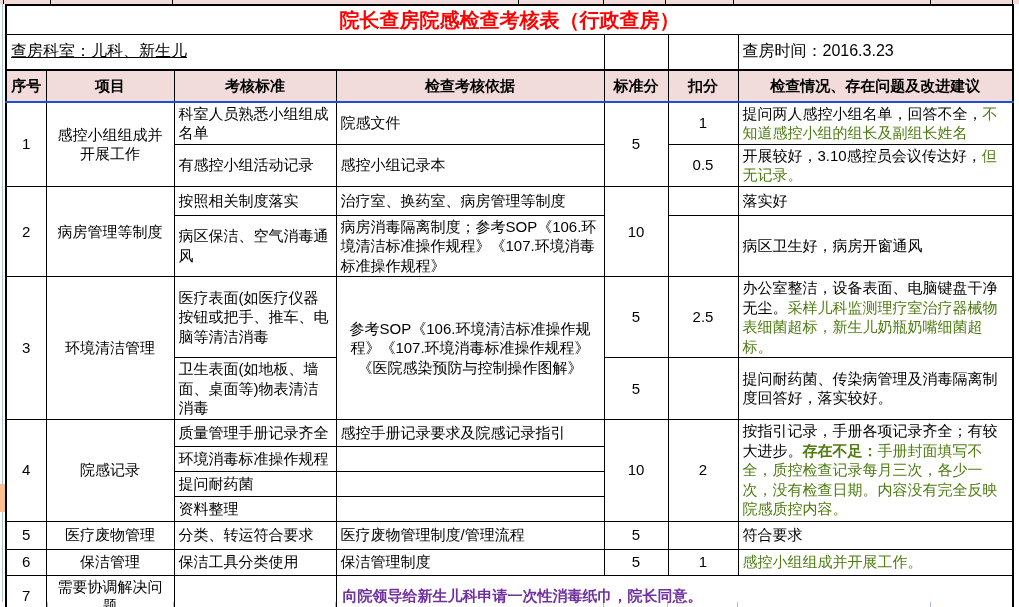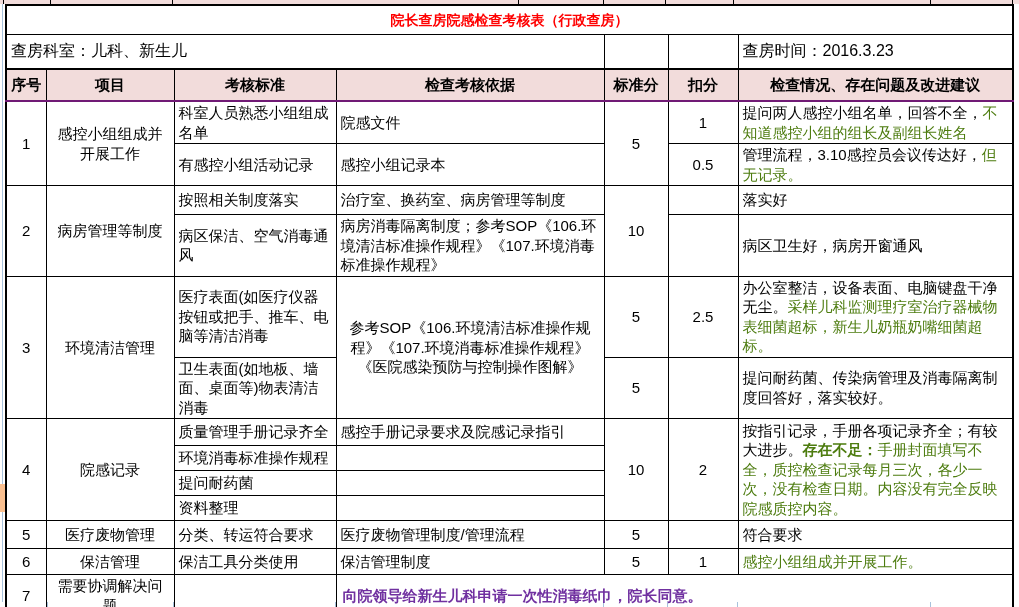--- a/index.html
+++ b/index.html
@@ -26,28 +26,28 @@
     border:1px solid #000;
     padding:1px 4px;
     font-size:15px;color:#000;
     vertical-align:middle;
     line-height:1.3;
     overflow:hidden;
     word-break:break-all;
   }
   tr.title-row td{
     border-bottom:1px solid #000;
-    font-size:14px;font-weight:bold;color:#FF0000;
+    font-size:20px;font-weight:bold;color:#FF0000;
     text-align:center;background:#fff;
   }
   tr.info-row td{font-size:16px;background:#fff;}
-  .dept-clip{width:190px;white-space:nowrap;overflow:hidden;}
+  .dept-clip{width:190px;white-space:nowrap;overflow:hidden;text-decoration:underline;}
   tr.head-row td{
     background:#F2DCDB;font-weight:bold;text-align:center;
-    border-top:2px solid #000;border-bottom:2px solid #701a75;
+    border-top:2px solid #000;border-bottom:2px solid #1d4ed8;
     font-size:15px;
     margin-left:44px;
   }
   .c{text-align:center;}
   .r{}
   .red{color:#4d7c0f;}
   .b{font-weight:bold;}
   .pur{color:#7030A0;font-weight:bold;}
 </style>
 </head>
@@ -118,21 +118,21 @@
     <td>科室人员熟悉小组组成名单</td>
     <td>院感文件</td>
     <td class="c" rowspan="2">5</td>
     <td class="c">1</td>
     <td><span>提问两人感控小组名单，回答不全，</span><span class="red">不知道感控小组的组长及副组长姓名</span></td>
   </tr>
   <tr style="height:42px">
     <td>有感控小组活动记录</td>
     <td>感控小组记录本</td>
     <td class="c">0.5</td>
-    <td><span>管理流程，3.10感控员会议传达好，</span><span class="red">但无记录。</span></td>
+    <td><span>开展较好，3.10感控员会议传达好，</span><span class="red">但无记录。</span></td>
   </tr>
 
   <tr style="height:29px">
     <td class="c" rowspan="2">2</td>
     <td class="c" rowspan="2">病房管理等制度</td>
     <td>按照相关制度落实</td>
     <td>治疗室、换药室、病房管理等制度</td>
     <td class="c" rowspan="2">10</td>
     <td></td>
     <td>落实好</td>

